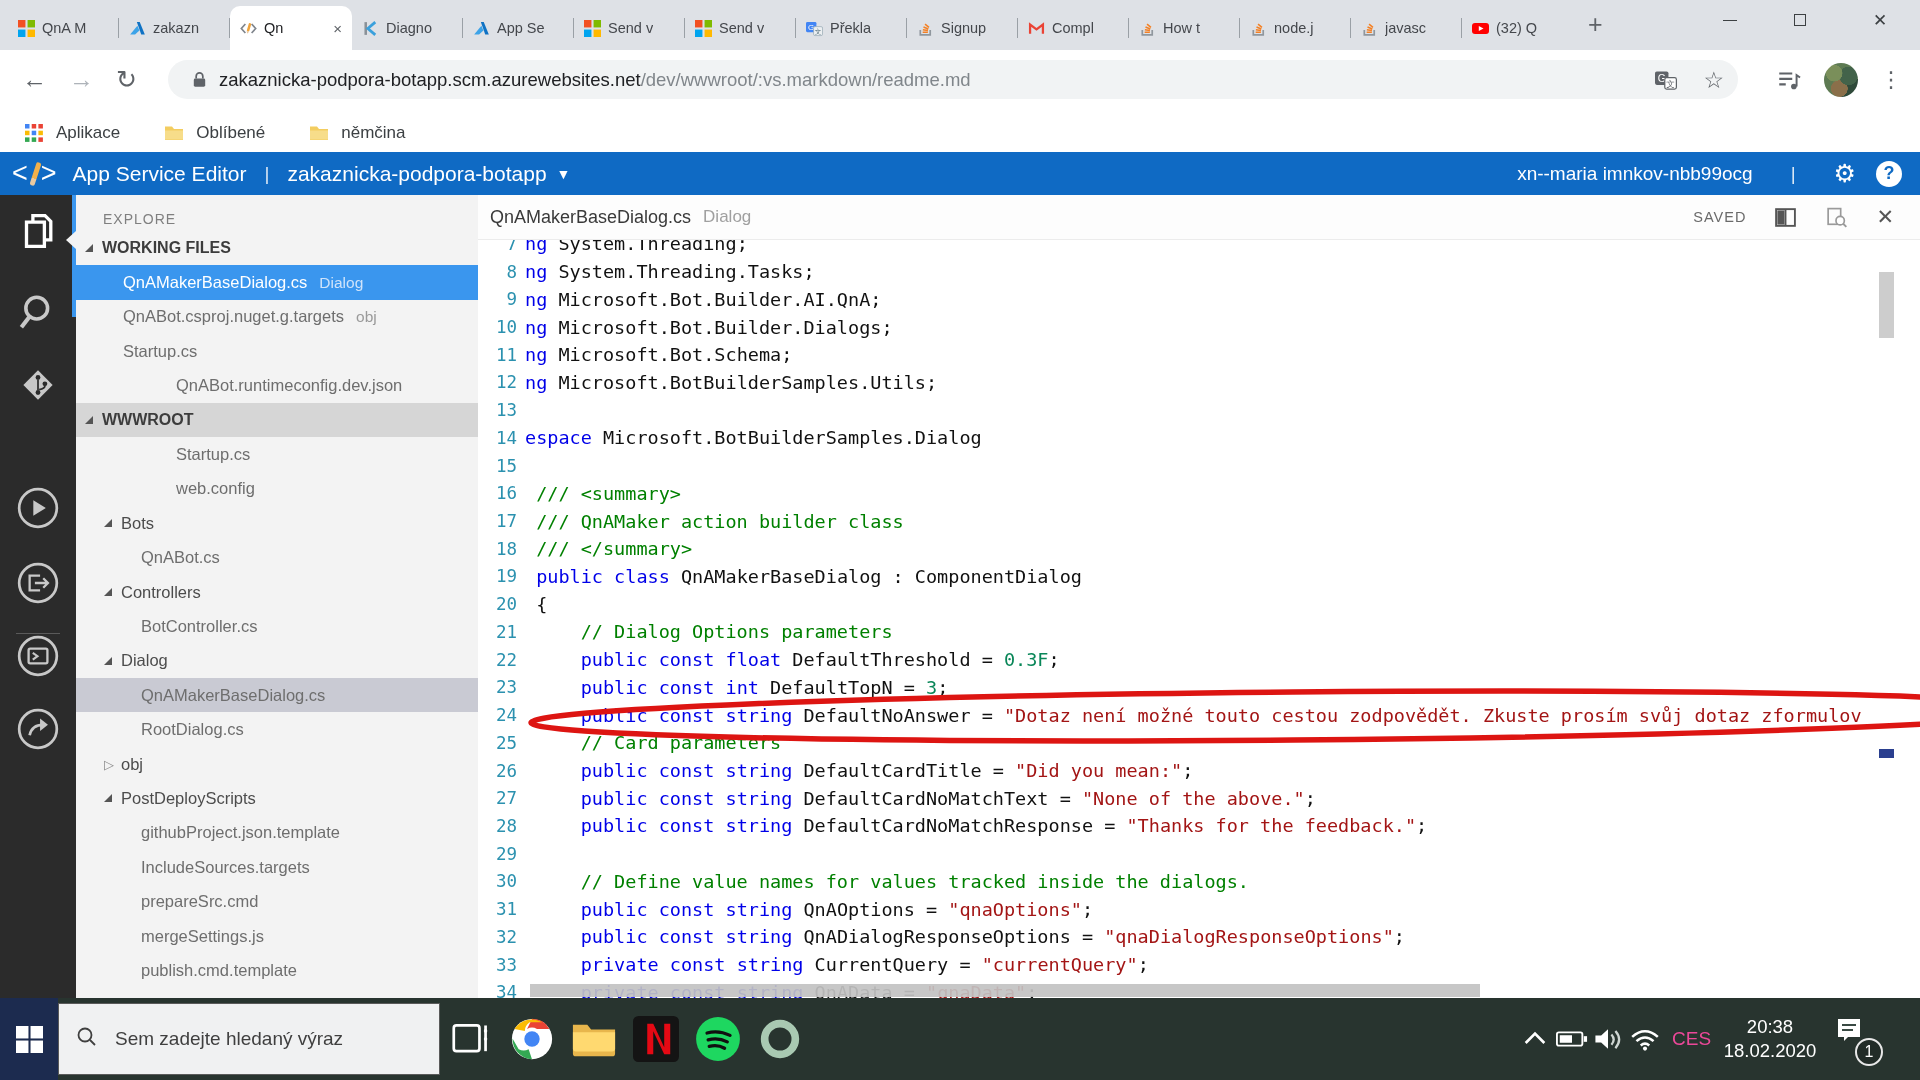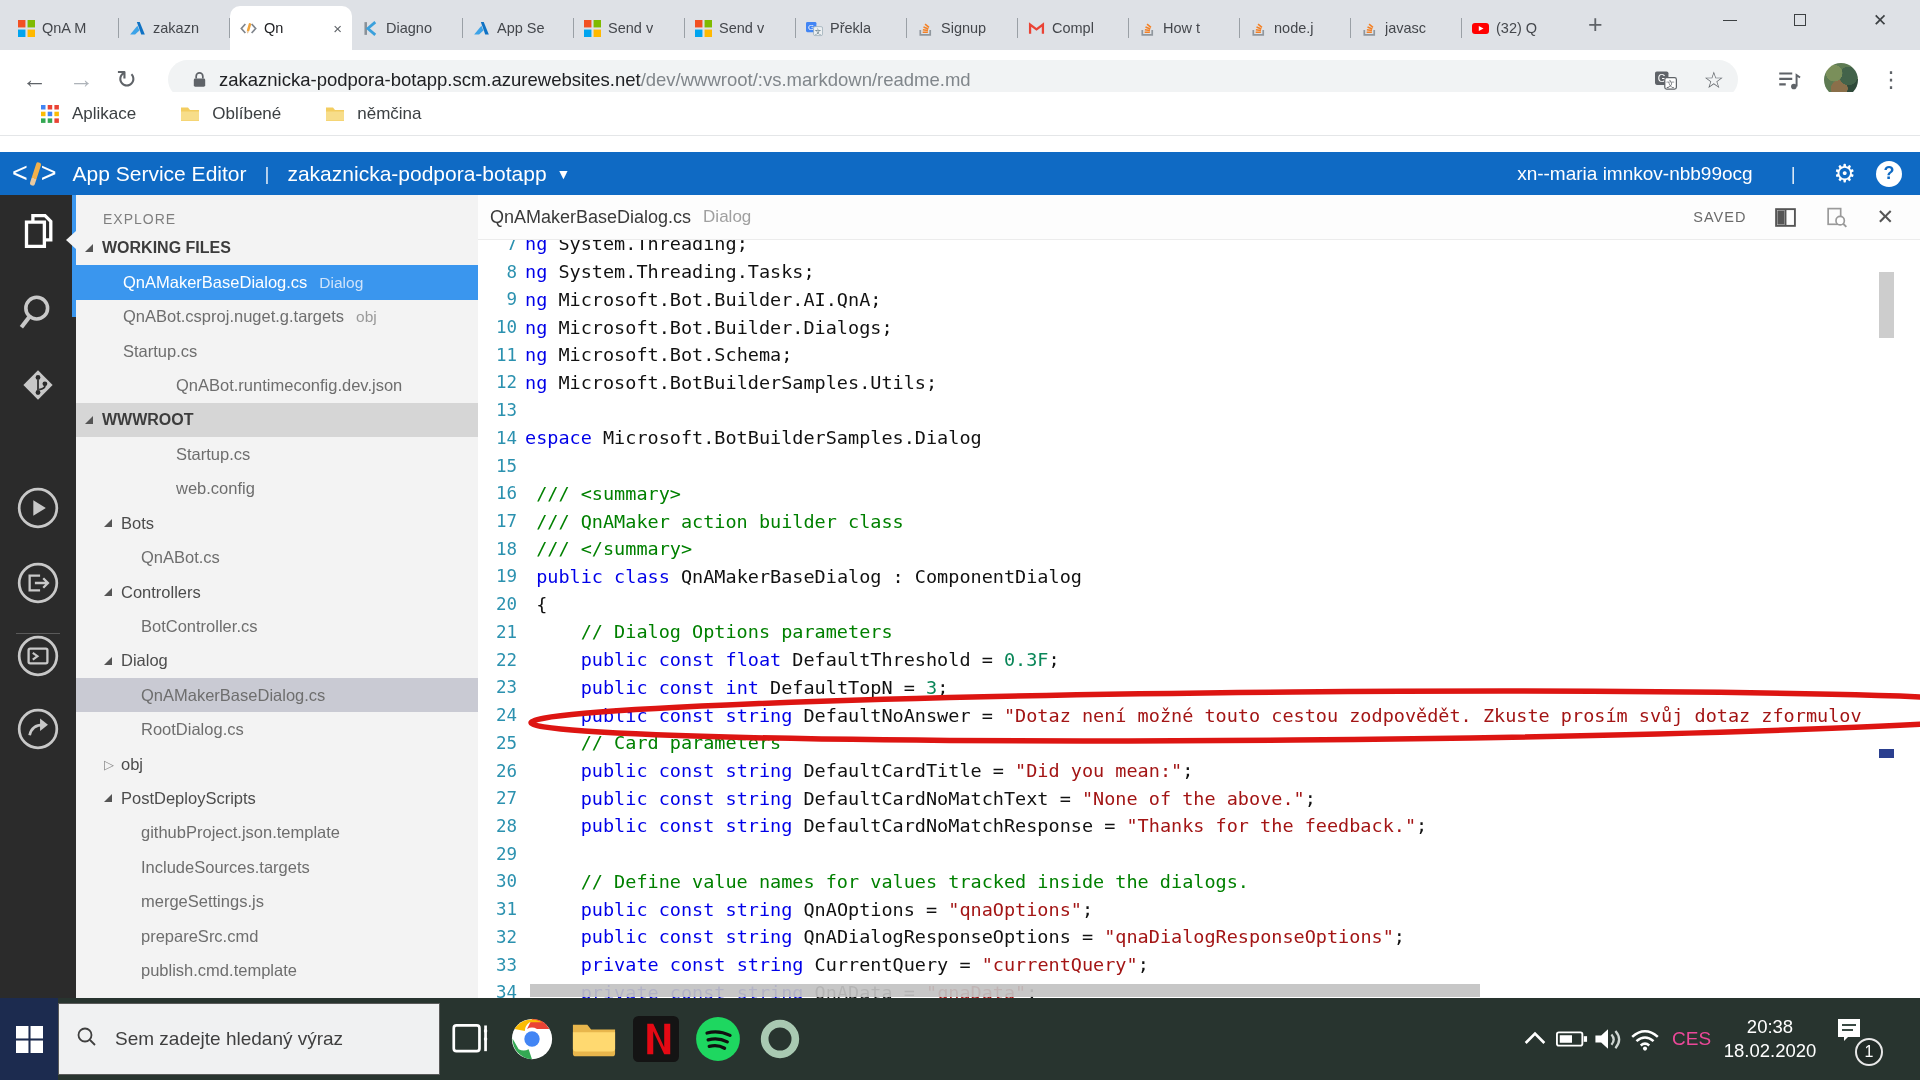--- a/index.html
+++ b/index.html
@@ -39,21 +39,21 @@
   .afterpill { position:absolute; right:0; top:10px; height:39px; display:flex; align-items:center; gap:22px; padding-right:18px; }
   .media-ic { width:26px; height:26px; } .media-ic svg { width:100%; height:100%; }
   .avatar { width:34px; height:34px; border-radius:50%;
     background: radial-gradient(circle at 30% 30%, #7a8f5a 0 24%, transparent 25%),
                 radial-gradient(circle at 72% 38%, #43634a 0 28%, transparent 29%),
                 radial-gradient(circle at 45% 75%, #8a6f4a 0 26%, transparent 27%),
                 radial-gradient(circle at 80% 80%, #2f4a3a 0 33%, transparent 34%), #5d7a52; }
   .dots3 { font-size:22px; color:#5f6368; letter-spacing:0; line-height:20px; }
 
   
-  .bookmarks { position:absolute; left:0; top:92px; width:1920px; height:44px; background:#fff; border-bottom:1px solid #e4e6e8; display:flex; align-items:center; gap:44px; padding-left:40px; }
+  .bookmarks { position:absolute; left:0; top:111px; width:1920px; height:44px; background:#fff; border-bottom:1px solid #e4e6e8; display:flex; align-items:center; gap:44px; padding-left:24px; }
   .bmk { display:flex; align-items:center; gap:12px; font-size:17px; color:#3c4043; }
   .bmk .ic { width:20px; height:20px; } .bmk .ic svg { width:100%; height:100%; }
 
   
   .appheader { position:absolute; left:0; top:152px; width:1920px; height:43px; background:#0f6ac4; color:#fff; display:flex; align-items:center; }
   .aselogo { display:flex; align-items:center; font-size:27px; font-weight:bold; margin:0 14px 0 12px; letter-spacing:2px; }
   .aselogo .br { color:#fff; font-weight:400; }
   .aselogo .pencil { display:inline-block; width:5px; height:24px; background:linear-gradient(#f2b04a 0 70%, #e9c9a0 70% 100%); transform:rotate(18deg); margin:0 3px; border-radius:2px; }
   .ah-title { font-size:21px; }
   .ah-sep { margin:0 18px; font-size:19px; opacity:.85; }
@@ -486,24 +486,24 @@
             <span class="tw-e"></span>
             <span>PostDeployScripts</span>
           </div>
           <div class="erow f2">
             <span>githubProject.json.template</span>
           </div>
           <div class="erow f2">
             <span>IncludeSources.targets</span>
           </div>
           <div class="erow f2">
+            <span>prepareSrc.cmd</span>
+          </div>
+          <div class="erow f2">
             <span>mergeSettings.js</span>
-          </div>
-          <div class="erow f2">
-            <span>prepareSrc.cmd</span>
           </div>
           <div class="erow f2">
             <span>publish.cmd.template</span>
           </div>
         </div>
     </div>
 
     <div class="editor">
       <div class="edheader">
         <span class="ed-title">QnAMakerBaseDialog.cs</span>

